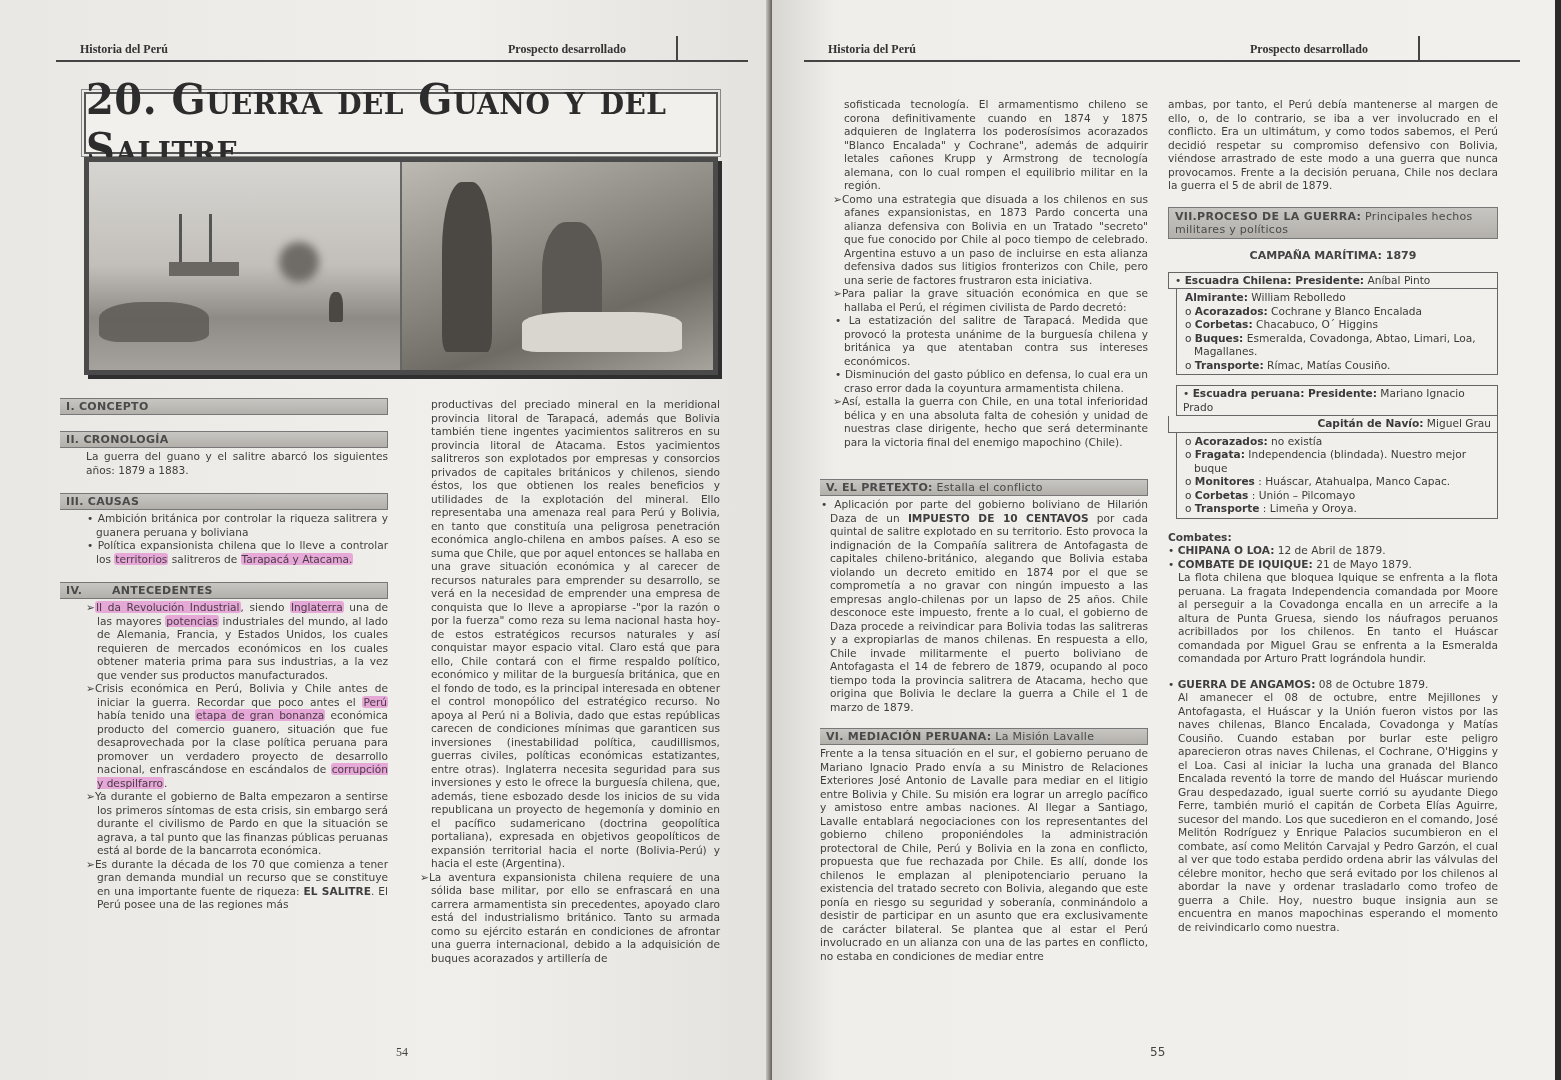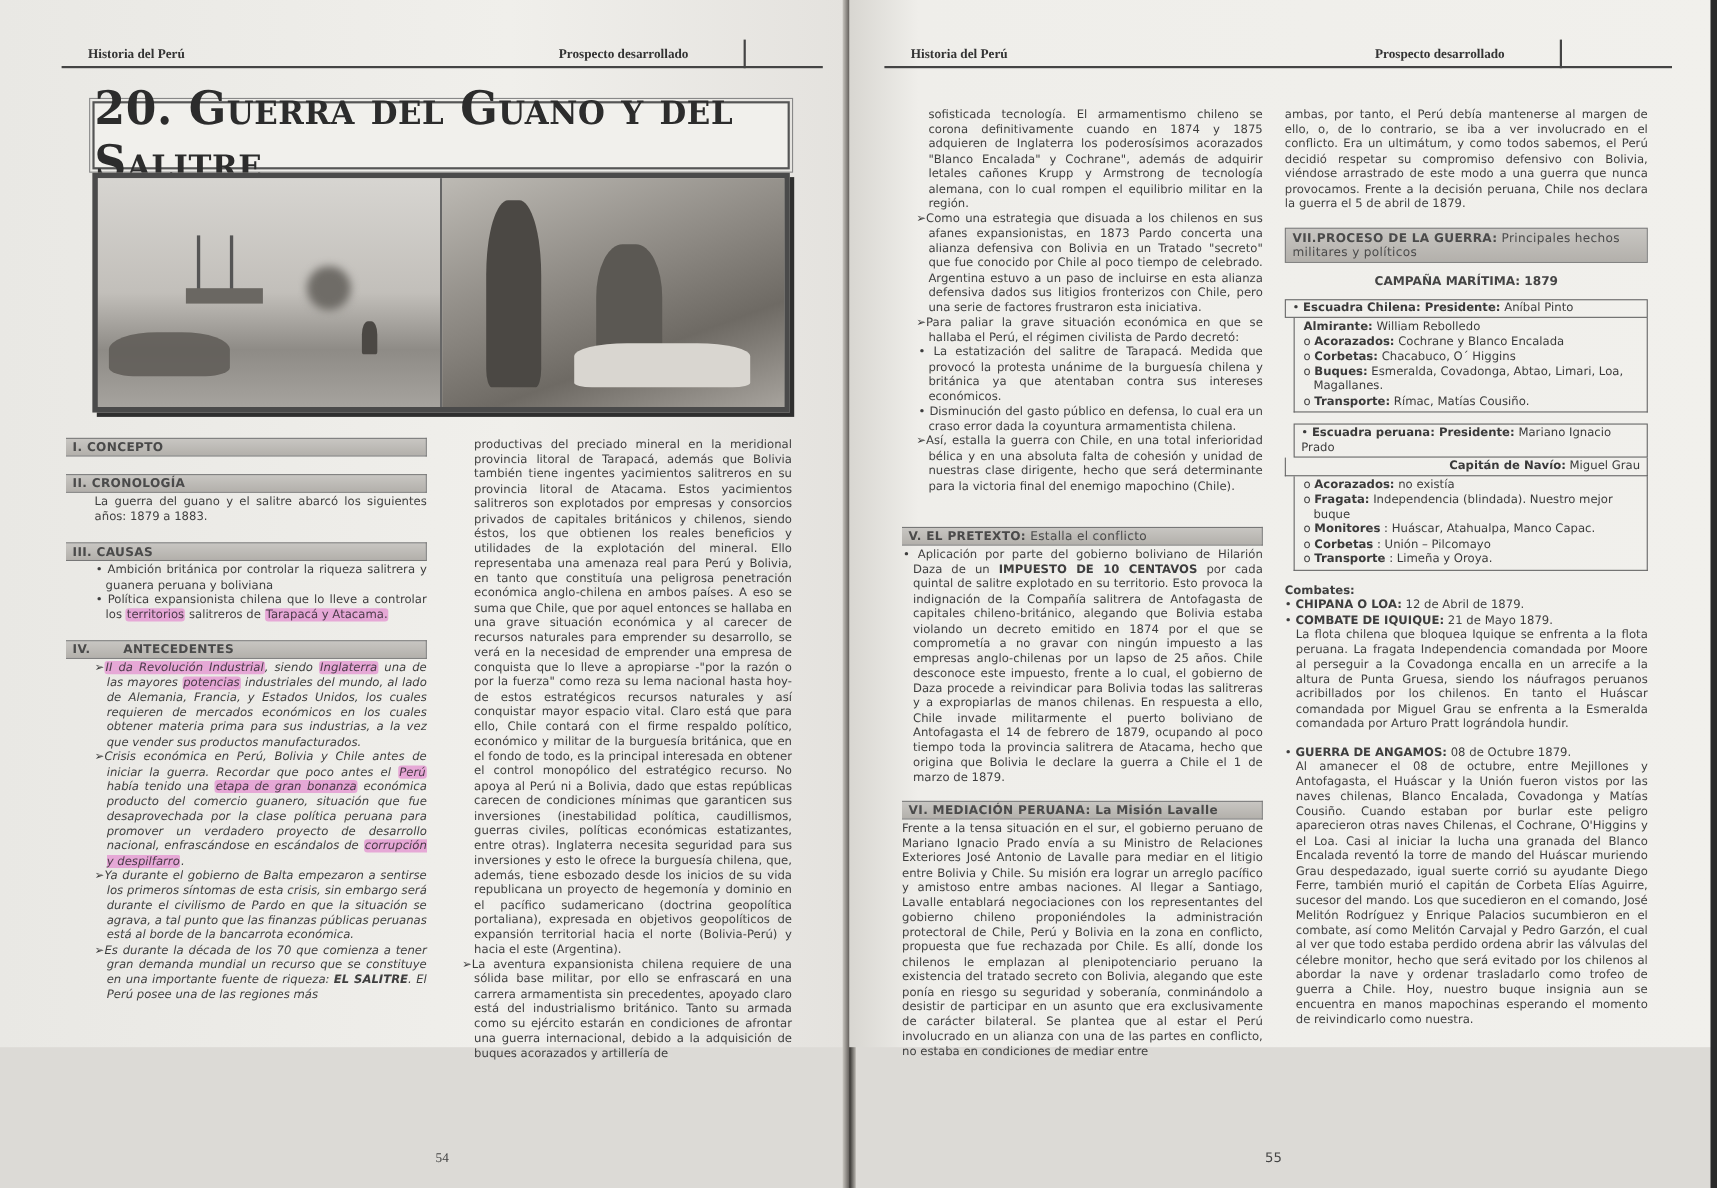--- a/index.html
+++ b/index.html
@@ -4,21 +4,21 @@
 <style>
   * { box-sizing: border-box; margin: 0; padding: 0; }
   html, body { width: 1561px; height: 1080px; overflow: hidden; }
   body {
     background: #dcdad6;
     font-family: "DejaVu Sans", sans-serif;
     color: #3a3a3a;
     position: relative;
   }
   .page {
-    position: absolute; top: 0; height: 952px;
+    position: absolute; top: 0; height: 1080px;
     background: #eeede9;
   }
   .page.left { left: 0; width: 772px; background: linear-gradient(90deg, #e9e8e4 0%, #f0efeb 60%, #e4e2de 100%); }
   .page.right { left: 772px; width: 789px; background: linear-gradient(90deg, #d8d6d1 0%, #efeeea 8%, #f1f0ec 100%); }
   .spine { position: absolute; left: 766px; top: 0; width: 12px; height: 1080px;
     background: linear-gradient(90deg, #c9c6c0, #6e6a66 45%, #3a3835 55%, #b9b6b0); }
   .right-edge { position: absolute; right: 0; top: 0; width: 6px; height: 1080px; background: #2a2a2a; }
 
   .running-head { position: absolute; top: 40px; height: 22px; border-bottom: 2px solid #444;
     font-family: "Liberation Serif", serif; font-weight: bold; font-size: 12px; color: #333; }
@@ -98,21 +98,21 @@
     <div class="sec-head" style="margin-top:16px;">III. CAUSAS</div>
     <div class="text" style="padding-left:26px; margin-top:2px;">
       <p class="bullet-item">• <span>Ambición británica por controlar la riqueza salitrera y guanera peruana y boliviana</span></p>
       <p class="bullet-item">• <span>Política expansionista chilena que lo lleve a controlar los </span><span class="hl">territorios</span><span> salitreros de </span><span class="hl">Tarapacá y Atacama.</span></p>
     </div>
 
     <div class="sec-head" style="margin-top:16px; display:flex;">
       <span style="width:46px;">IV.</span>
         <span>ANTECEDENTES</span>
     </div>
-    <div class="text" style="padding-left:26px; margin-top:2px;font-style:italic;">
+    <div class="text" style="padding-left:26px; margin-top:2px;">
       <p class="arrow-item">➢<span class="hl">II da Revolución Industrial</span><span>, siendo </span><span class="hl">Inglaterra</span><span> una de las mayores </span><span class="hl">potencias</span><span> industriales del mundo, al lado de Alemania, Francia, y Estados Unidos, los cuales requieren de mercados económicos en los cuales obtener materia prima para sus industrias, a la vez que vender sus productos manufacturados.</span></p>
       <p class="arrow-item">➢<span>Crisis económica en Perú, Bolivia y Chile antes de iniciar la guerra. Recordar que poco antes el </span><span class="hl">Perú</span><span> había tenido una </span><span class="hl">etapa de gran bonanza</span><span> económica producto del comercio guanero, situación que fue desaprovechada por la clase política peruana para promover un verdadero proyecto de desarrollo nacional, enfrascándose en escándalos de </span><span class="hl">corrupción y despilfarro</span><span>.</span></p>
       <p class="arrow-item">➢<span>Ya durante el gobierno de Balta empezaron a sentirse los primeros síntomas de esta crisis, sin embargo será durante el civilismo de Pardo en que la situación se agrava, a tal punto que las finanzas públicas peruanas está al borde de la bancarrota económica.</span></p>
       <p class="arrow-item">➢<span>Es durante la década de los 70 que comienza a tener gran demanda mundial un recurso que se constituye en una importante fuente de riqueza: </span><span class="b">EL SALITRE</span><span>. El Perú posee una de las regiones más</span></p>
     </div>
   </div>
 
   <div class="col" style="left:420px; top:398px; width:300px;">
     <div class="text">
       <p style="padding-left:11px;">productivas del preciado mineral en la meridional provincia litoral de Tarapacá, además que Bolivia también tiene ingentes yacimientos salitreros en su provincia litoral de Atacama. Estos yacimientos salitreros son explotados por empresas y consorcios privados de capitales británicos y chilenos, siendo éstos, los que obtienen los reales beneficios y utilidades de la explotación del mineral. Ello representaba una amenaza real para Perú y Bolivia, en tanto que constituía una peligrosa penetración económica anglo-chilena en ambos países. A eso se suma que Chile, que por aquel entonces se hallaba en una grave situación económica y al carecer de recursos naturales para emprender su desarrollo, se verá en la necesidad de emprender una empresa de conquista que lo lleve a apropiarse -"por la razón o por la fuerza" como reza su lema nacional hasta hoy- de estos estratégicos recursos naturales y así conquistar mayor espacio vital. Claro está que para ello, Chile contará con el firme respaldo político, económico y militar de la burguesía británica, que en el fondo de todo, es la principal interesada en obtener el control monopólico del estratégico recurso. No apoya al Perú ni a Bolivia, dado que estas repúblicas carecen de condiciones mínimas que garanticen sus inversiones (inestabilidad política, caudillismos, guerras civiles, políticas económicas estatizantes, entre otras). Inglaterra necesita seguridad para sus inversiones y esto le ofrece la burguesía chilena, que, además, tiene esbozado desde los inicios de su vida republicana un proyecto de hegemonía y dominio en el pacífico sudamericano (doctrina geopolítica portaliana), expresada en objetivos geopolíticos de expansión territorial hacia el norte (Bolivia-Perú) y hacia el este (Argentina).</p>
@@ -141,21 +141,21 @@
       <p class="bullet-item" style="padding-left:24px; text-indent:-9px;">• <span>Disminución del gasto público en defensa, lo cual era un craso error dada la coyuntura armamentista chilena.</span></p>
       <p class="arrow-item" style="padding-left:24px; text-indent:-11px;">➢<span>Así, estalla la guerra con Chile, en una total inferioridad bélica y en una absoluta falta de cohesión y unidad de nuestras clase dirigente, hecho que será determinante para la victoria final del enemigo mapochino (Chile).</span></p>
     </div>
 
     <div class="sec-head" style="margin-top:30px;">
       <span>V. EL PRETEXTO:</span><span style="font-weight:normal;"> Estalla el conflicto</span>
     </div>
     <p class="text bullet-item" style="padding-left:10px; margin-top:2px;">• <span>Aplicación por parte del gobierno boliviano de Hilarión Daza de un </span><span class="b">IMPUESTO DE 10 CENTAVOS</span><span> por cada quintal de salitre explotado en su territorio. Esto provoca la indignación de la Compañía salitrera de Antofagasta de capitales chileno-británico, alegando que Bolivia estaba violando un decreto emitido en 1874 por el que se comprometía a no gravar con ningún impuesto a las empresas anglo-chilenas por un lapso de 25 años. Chile desconoce este impuesto, frente a lo cual, el gobierno de Daza procede a reivindicar para Bolivia todas las salitreras y a expropiarlas de manos chilenas. En respuesta a ello, Chile invade militarmente el puerto boliviano de Antofagasta el 14 de febrero de 1879, ocupando al poco tiempo toda la provincia salitrera de Atacama, hecho que origina que Bolivia le declare la guerra a Chile el 1 de marzo de 1879.</span></p>
 
     <div class="sec-head" style="margin-top:14px;">
-      <span>VI. MEDIACIÓN PERUANA:</span><span style="font-weight:bold;"> La Misión Lavalle</span>
+      <span>VI. MEDIACIÓN PERUANA:</span><span style="font-weight:normal;"> La Misión Lavalle</span>
     </div>
     <p class="text" style="margin-top:2px;">Frente a la tensa situación en el sur, el gobierno peruano de Mariano Ignacio Prado envía a su Ministro de Relaciones Exteriores José Antonio de Lavalle para mediar en el litigio entre Bolivia y Chile. Su misión era lograr un arreglo pacífico y amistoso entre ambas naciones. Al llegar a Santiago, Lavalle entablará negociaciones con los representantes del gobierno chileno proponiéndoles la administración protectoral de Chile, Perú y Bolivia en la zona en conflicto, propuesta que fue rechazada por Chile. Es allí, donde los chilenos le emplazan al plenipotenciario peruano la existencia del tratado secreto con Bolivia, alegando que este ponía en riesgo su seguridad y soberanía, conminándolo a desistir de participar en un asunto que era exclusivamente de carácter bilateral. Se plantea que al estar el Perú involucrado en un alianza con una de las partes en conflicto, no estaba en condiciones de mediar entre</p>
   </div>
 
   <div class="col" style="left:396px; top:98px; width:330px;">
     <p class="text">ambas, por tanto, el Perú debía mantenerse al margen de ello, o, de lo contrario, se iba a ver involucrado en el conflicto. Era un ultimátum, y como todos sabemos, el Perú decidió respetar su compromiso defensivo con Bolivia, viéndose arrastrado de este modo a una guerra que nunca provocamos. Frente a la decisión peruana, Chile nos declara la guerra el 5 de abril de 1879.</p>
 
     <div class="sec-head" style="margin-top:14px; height:auto; border-left:1px solid #777; line-height:13px; padding:2px 6px;">
       <span>VII.PROCESO DE LA GUERRA:</span><span style="font-weight:normal;"> Principales hechos militares y políticos</span>
     </div>

